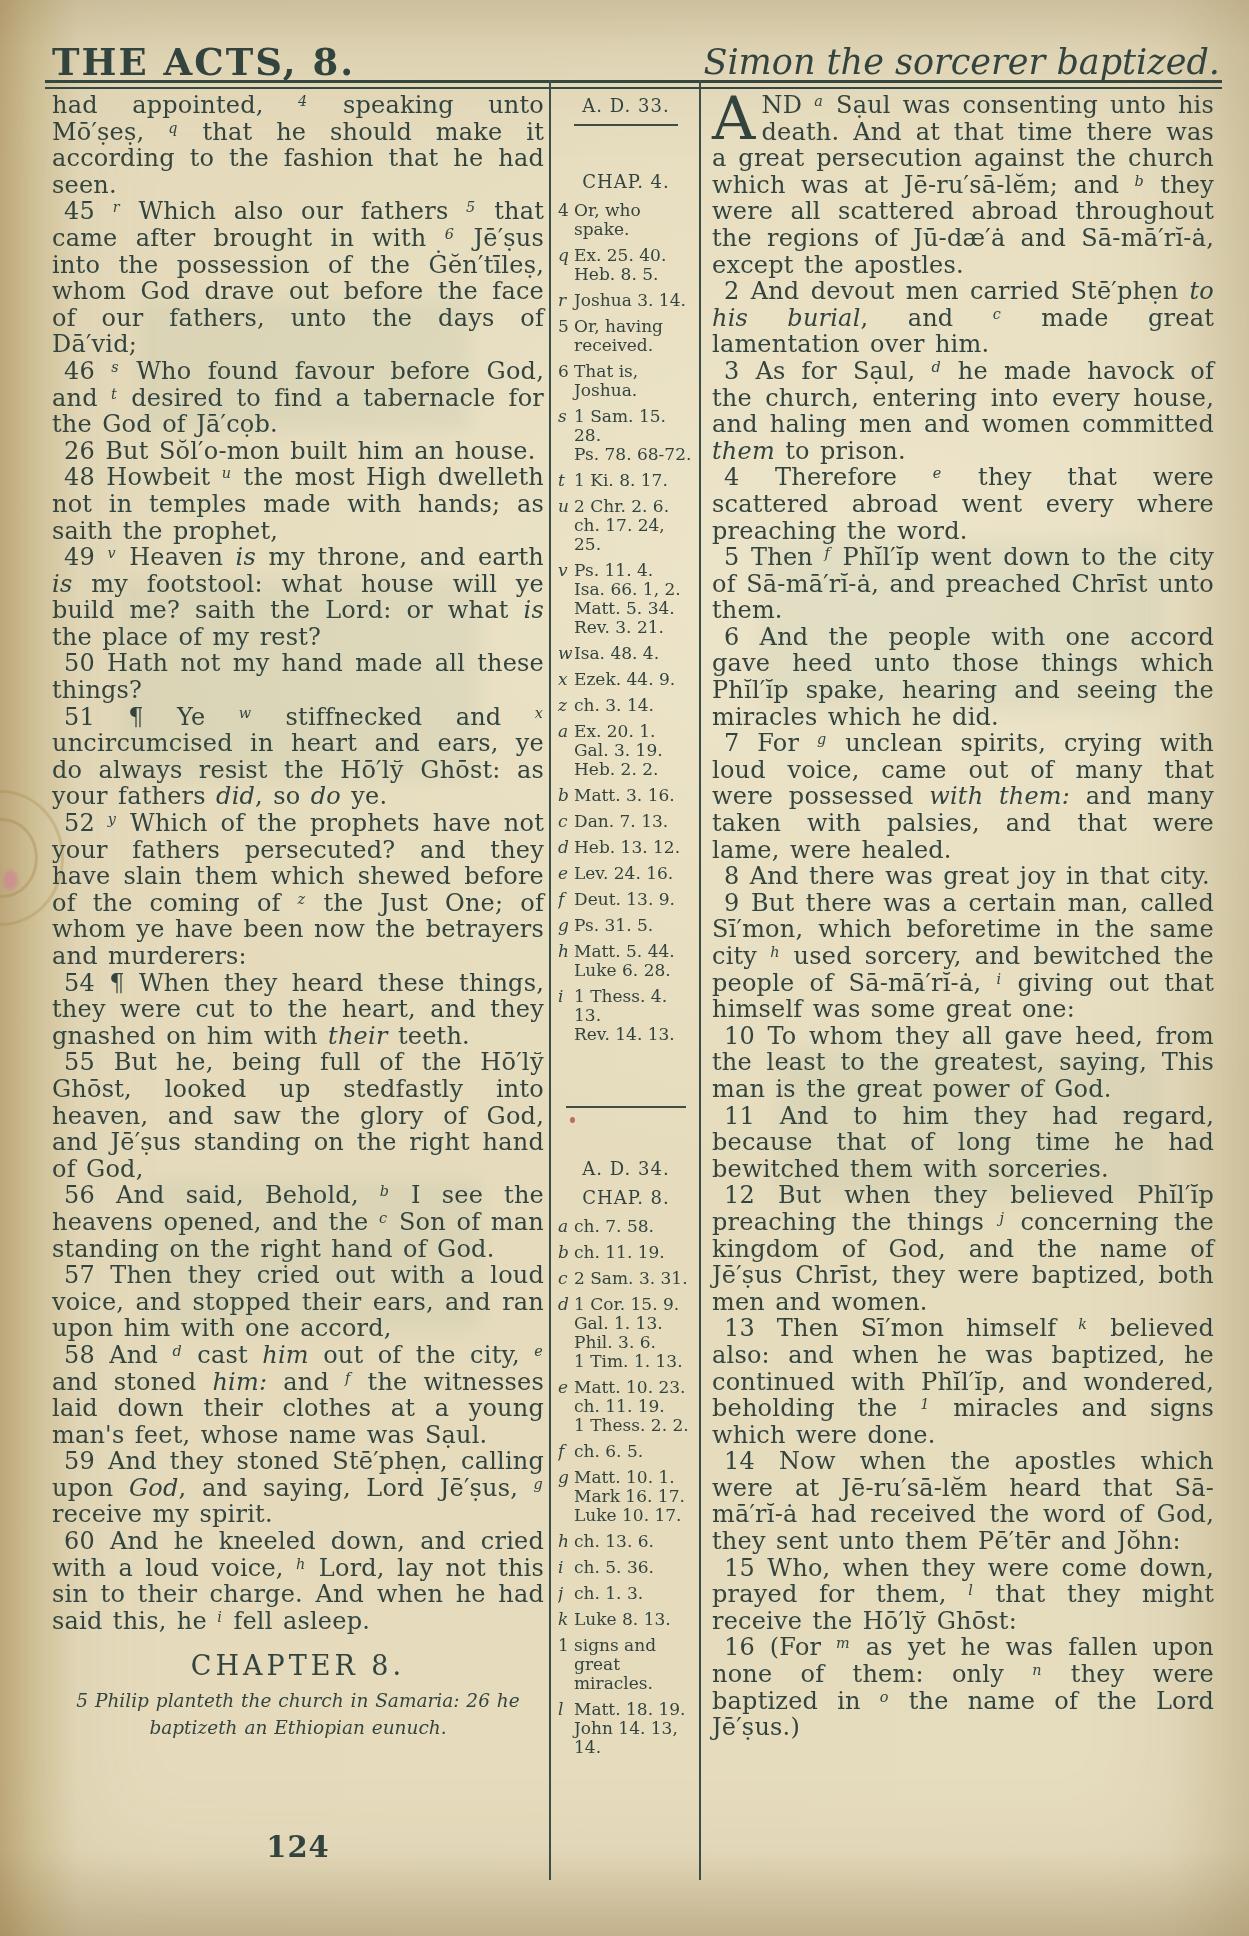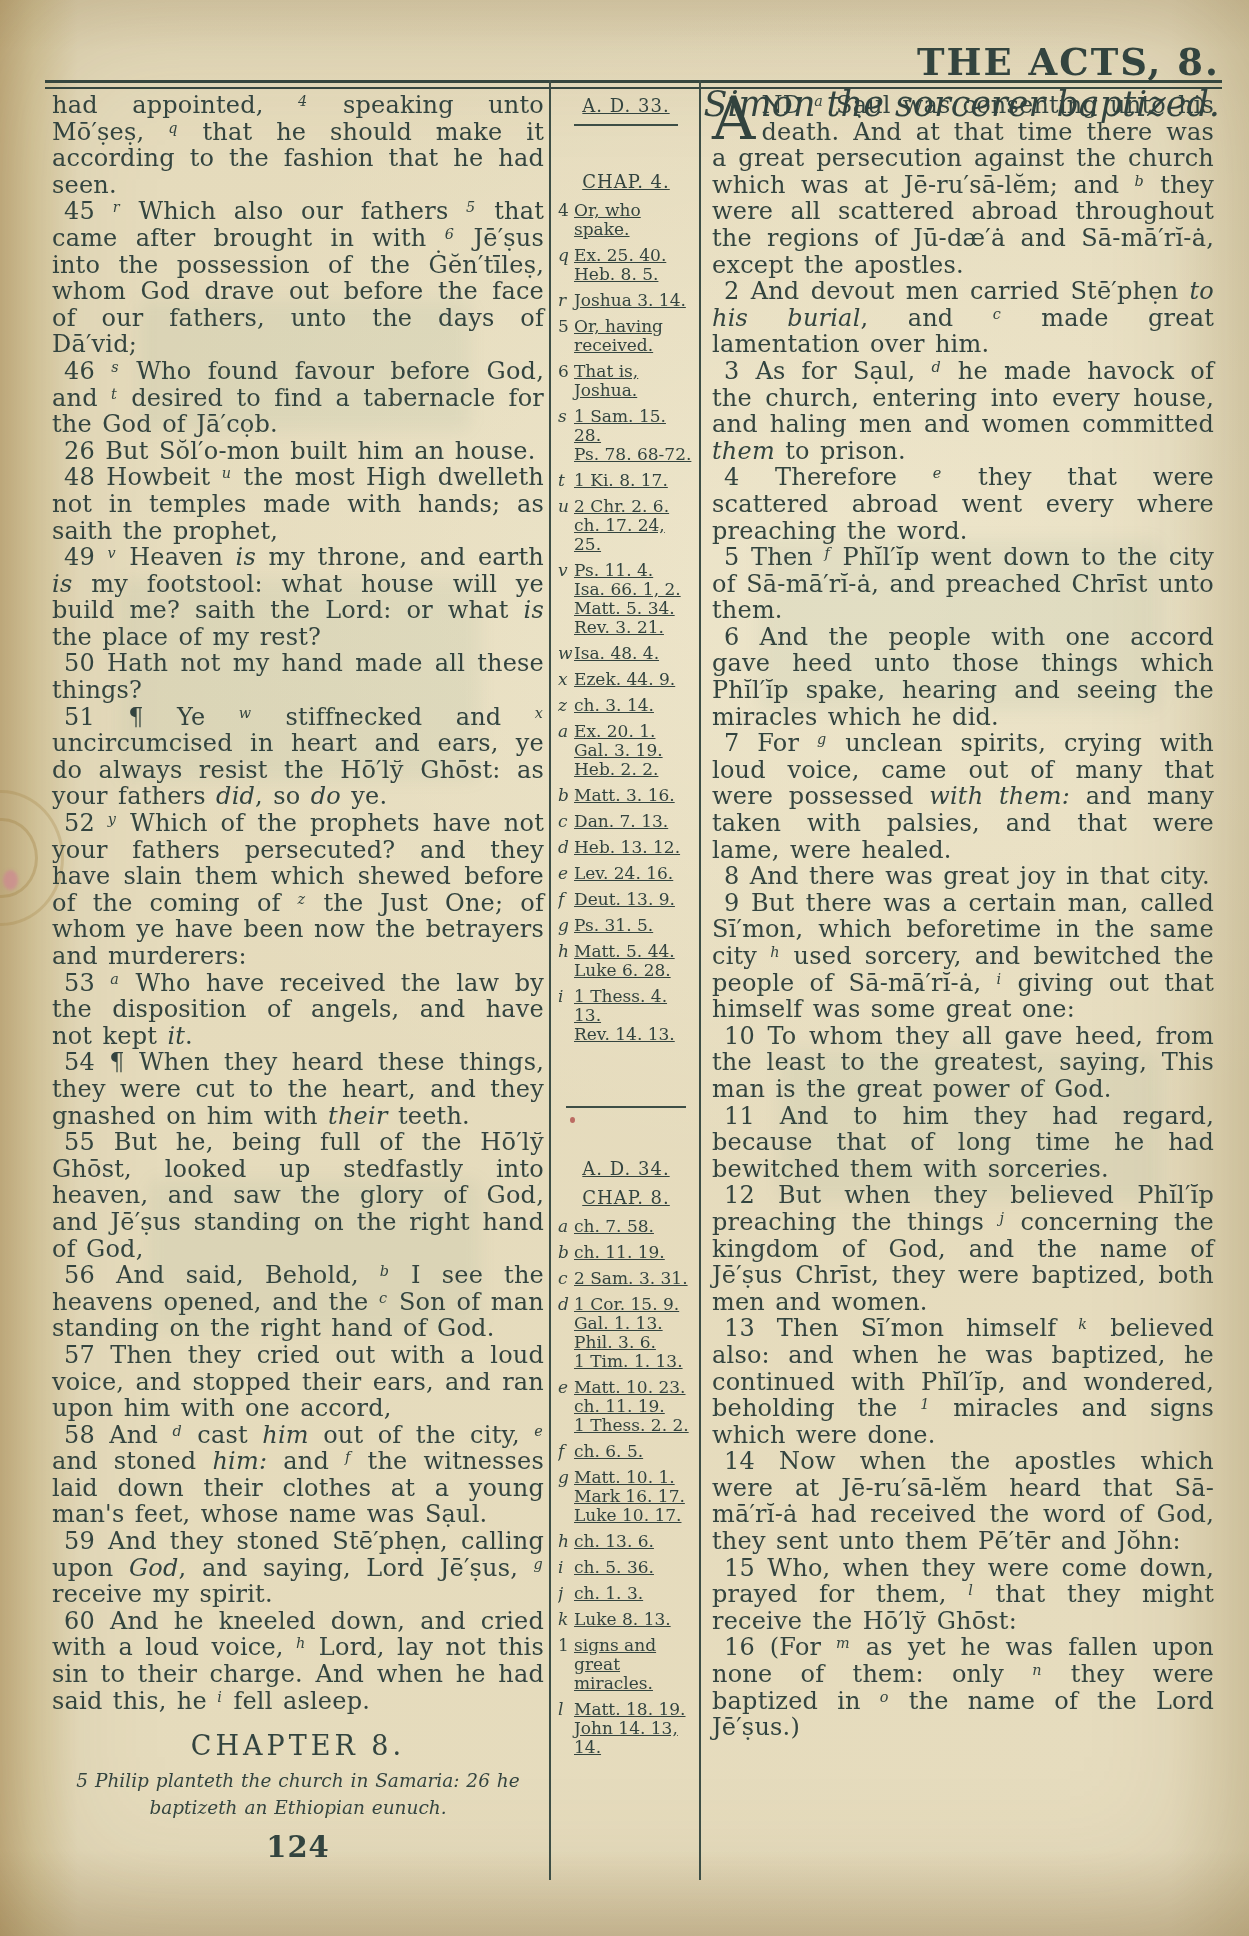--- a/index.html
+++ b/index.html
@@ -15,21 +15,21 @@
   }
   
   .ring{position:absolute;border-radius:50%;border:3px solid rgba(160,128,66,0.28);}
   .ring.r1{width:120px;height:130px;left:-62px;top:790px;}
   .ring.r2{width:66px;height:74px;left:-34px;top:818px;border-color:rgba(160,128,66,0.35);}
   .pinkdot{position:absolute;left:3px;top:870px;width:15px;height:20px;border-radius:50%;
     background:rgba(208,128,148,0.6);filter:blur(1.5px);}
   .ghost{position:absolute;background:rgba(98,130,112,0.075);filter:blur(8px);border-radius:10px;}
 
   
-  .header{position:absolute;left:52px;top:40px;width:1168px;display:flex;align-items:flex-end;flex-direction:column;}
+  .header{position:absolute;left:52px;top:40px;width:1168px;display:flex;align-items:center;}
   .h-book{font-weight:700;font-size:37px;letter-spacing:2px;white-space:nowrap;}
   .h-run{font-style:italic;font-size:35px;white-space:nowrap;}
   .h-mid{margin-left:auto;margin-right:auto;padding-left:40px;}
   .h-right{margin-left:auto;}
   .dblrule{position:absolute;left:45px;top:80px;width:1177px;height:4px;
     border-top:3px solid #36473f;border-bottom:2px solid #36473f;}
   .rule-v{position:absolute;top:80px;width:2px;height:1800px;background:#3d4e46;}
   .rv1{left:549px;}
   .rv2{left:699px;}
 
@@ -42,21 +42,21 @@
   sup.ref{font-style:italic;font-size:60%;line-height:0;vertical-align:7px;padding-right:1px;}
   .drop{float:left;font-size:60px;line-height:48px;padding:2px 6px 0 0;font-weight:400;}
   .chap-head{margin:16px 0 6px 0;text-align:center;font-size:27px;letter-spacing:4px;}
   .chap-sum{margin:2px auto 0 auto;max-width:470px;text-align:center;
     font-style:italic;font-size:18.5px;line-height:27px;word-spacing:1px;}
   .folio{position:absolute;left:52px;top:1830px;width:492px;text-align:center;
     font-size:29px;font-weight:700;letter-spacing:1px;}
 
   
   .col-center{position:absolute;left:558px;top:94px;width:136px;height:1760px;
-    overflow:hidden;font-size:17px;line-height:19px;text-decoration:underline;}
+    overflow:hidden;font-size:17px;line-height:19px;}
   .c-date{text-align:center;font-size:18px;letter-spacing:1px;margin-top:2px;}
   .c-rule{width:104px;height:2px;background:#3d4e46;margin:9px auto 9px auto;}
   .c-chap{text-align:center;font-size:18px;letter-spacing:1px;margin:46px 0 10px 0;}
   .c-chap.b{margin-top:36px;}
   .c-gap{height:46px;}
   .speck{width:5px;height:6px;border-radius:50%;background:rgba(170,60,60,0.7);margin:2px 0 0 12px;}
   .entry{padding-left:16px;margin:0 0 7px 0;}
   .entry .m{display:inline-block;margin-left:-16px;width:16px;font-style:italic;}
   .entry .m.num{font-style:normal;}
 </style>
@@ -86,21 +86,20 @@
   <section class="col col-left" id="col-left">
       <p class="verse">had appointed, <sup class="ref">4</sup> speaking unto Mō′ṣeṣ, <sup class="ref">q</sup> that he should make it according to the fashion that he had seen.</p>
       <p class="verse ind">45 <sup class="ref">r</sup> Which also our fathers <sup class="ref">5</sup> that came after brought in with <sup class="ref">6</sup> Jē′ṣus into the possession of the Ġĕn′tīleṣ, whom God drave out before the face of our fathers, unto the days of Dā′vid;</p>
       <p class="verse ind">46 <sup class="ref">s</sup> Who found favour before God, and <sup class="ref">t</sup> desired to find a tabernacle for the God of Jā′cọb.</p>
       <p class="verse ind">26 But Sŏl′o-mon built him an house.</p>
       <p class="verse ind">48 Howbeit <sup class="ref">u</sup> the most High dwelleth not in temples made with hands; as saith the prophet,</p>
       <p class="verse ind">49 <sup class="ref">v</sup> Heaven <em>is</em> my throne, and earth <em>is</em> my footstool: what house will ye build me? saith the Lord: or what <em>is</em> the place of my rest?</p>
       <p class="verse ind">50 Hath not my hand made all these things?</p>
       <p class="verse ind">51 ¶ Ye <sup class="ref">w</sup> stiffnecked and <sup class="ref">x</sup> uncircumcised in heart and ears, ye do always resist the Hō′lў Ghōst: as your fathers <em>did</em>, so <em>do</em> ye.</p>
       <p class="verse ind">52 <sup class="ref">y</sup> Which of the prophets have not your fathers persecuted? and they have slain them which shewed before of the coming of <sup class="ref">z</sup> the Just One; of whom ye have been now the betrayers and murderers:</p>
-      <p class="verse ind">53 <sup class="ref">a</sup> Who have received the law by the disposition of angels, and have not kept <em>it</em>.</p>
       <p class="verse ind">54 ¶ When they heard these things, they were cut to the heart, and they gnashed on him with <em>their</em> teeth.</p>
       <p class="verse ind">55 But he, being full of the Hō′lў Ghōst, looked up stedfastly into heaven, and saw the glory of God, and Jē′ṣus standing on the right hand of God,</p>
       <p class="verse ind">56 And said, Behold, <sup class="ref">b</sup> I see the heavens opened, and the <sup class="ref">c</sup> Son of man standing on the right hand of God.</p>
       <p class="verse ind">57 Then they cried out with a loud voice, and stopped their ears, and ran upon him with one accord,</p>
       <p class="verse ind">58 And <sup class="ref">d</sup> cast <em>him</em> out of the city, <sup class="ref">e</sup> and stoned <em>him:</em> and <sup class="ref">f</sup> the witnesses laid down their clothes at a young man's feet, whose name was Sạul.</p>
       <p class="verse ind">59 And they stoned Stē′phẹn, calling upon <em>God</em>, and saying, Lord Jē′ṣus, <sup class="ref">g</sup> receive my spirit.</p>
       <p class="verse ind">60 And he kneeled down, and cried with a loud voice, <sup class="ref">h</sup> Lord, lay not this sin to their charge. And when he had said this, he <sup class="ref">i</sup> fell asleep.</p>
       <div class="chap-head">CHAPTER 8.</div>
       <div class="chap-sum">5 Philip planteth the church in Samaria: 26 he baptizeth an Ethiopian eunuch.</div>
     </section>

